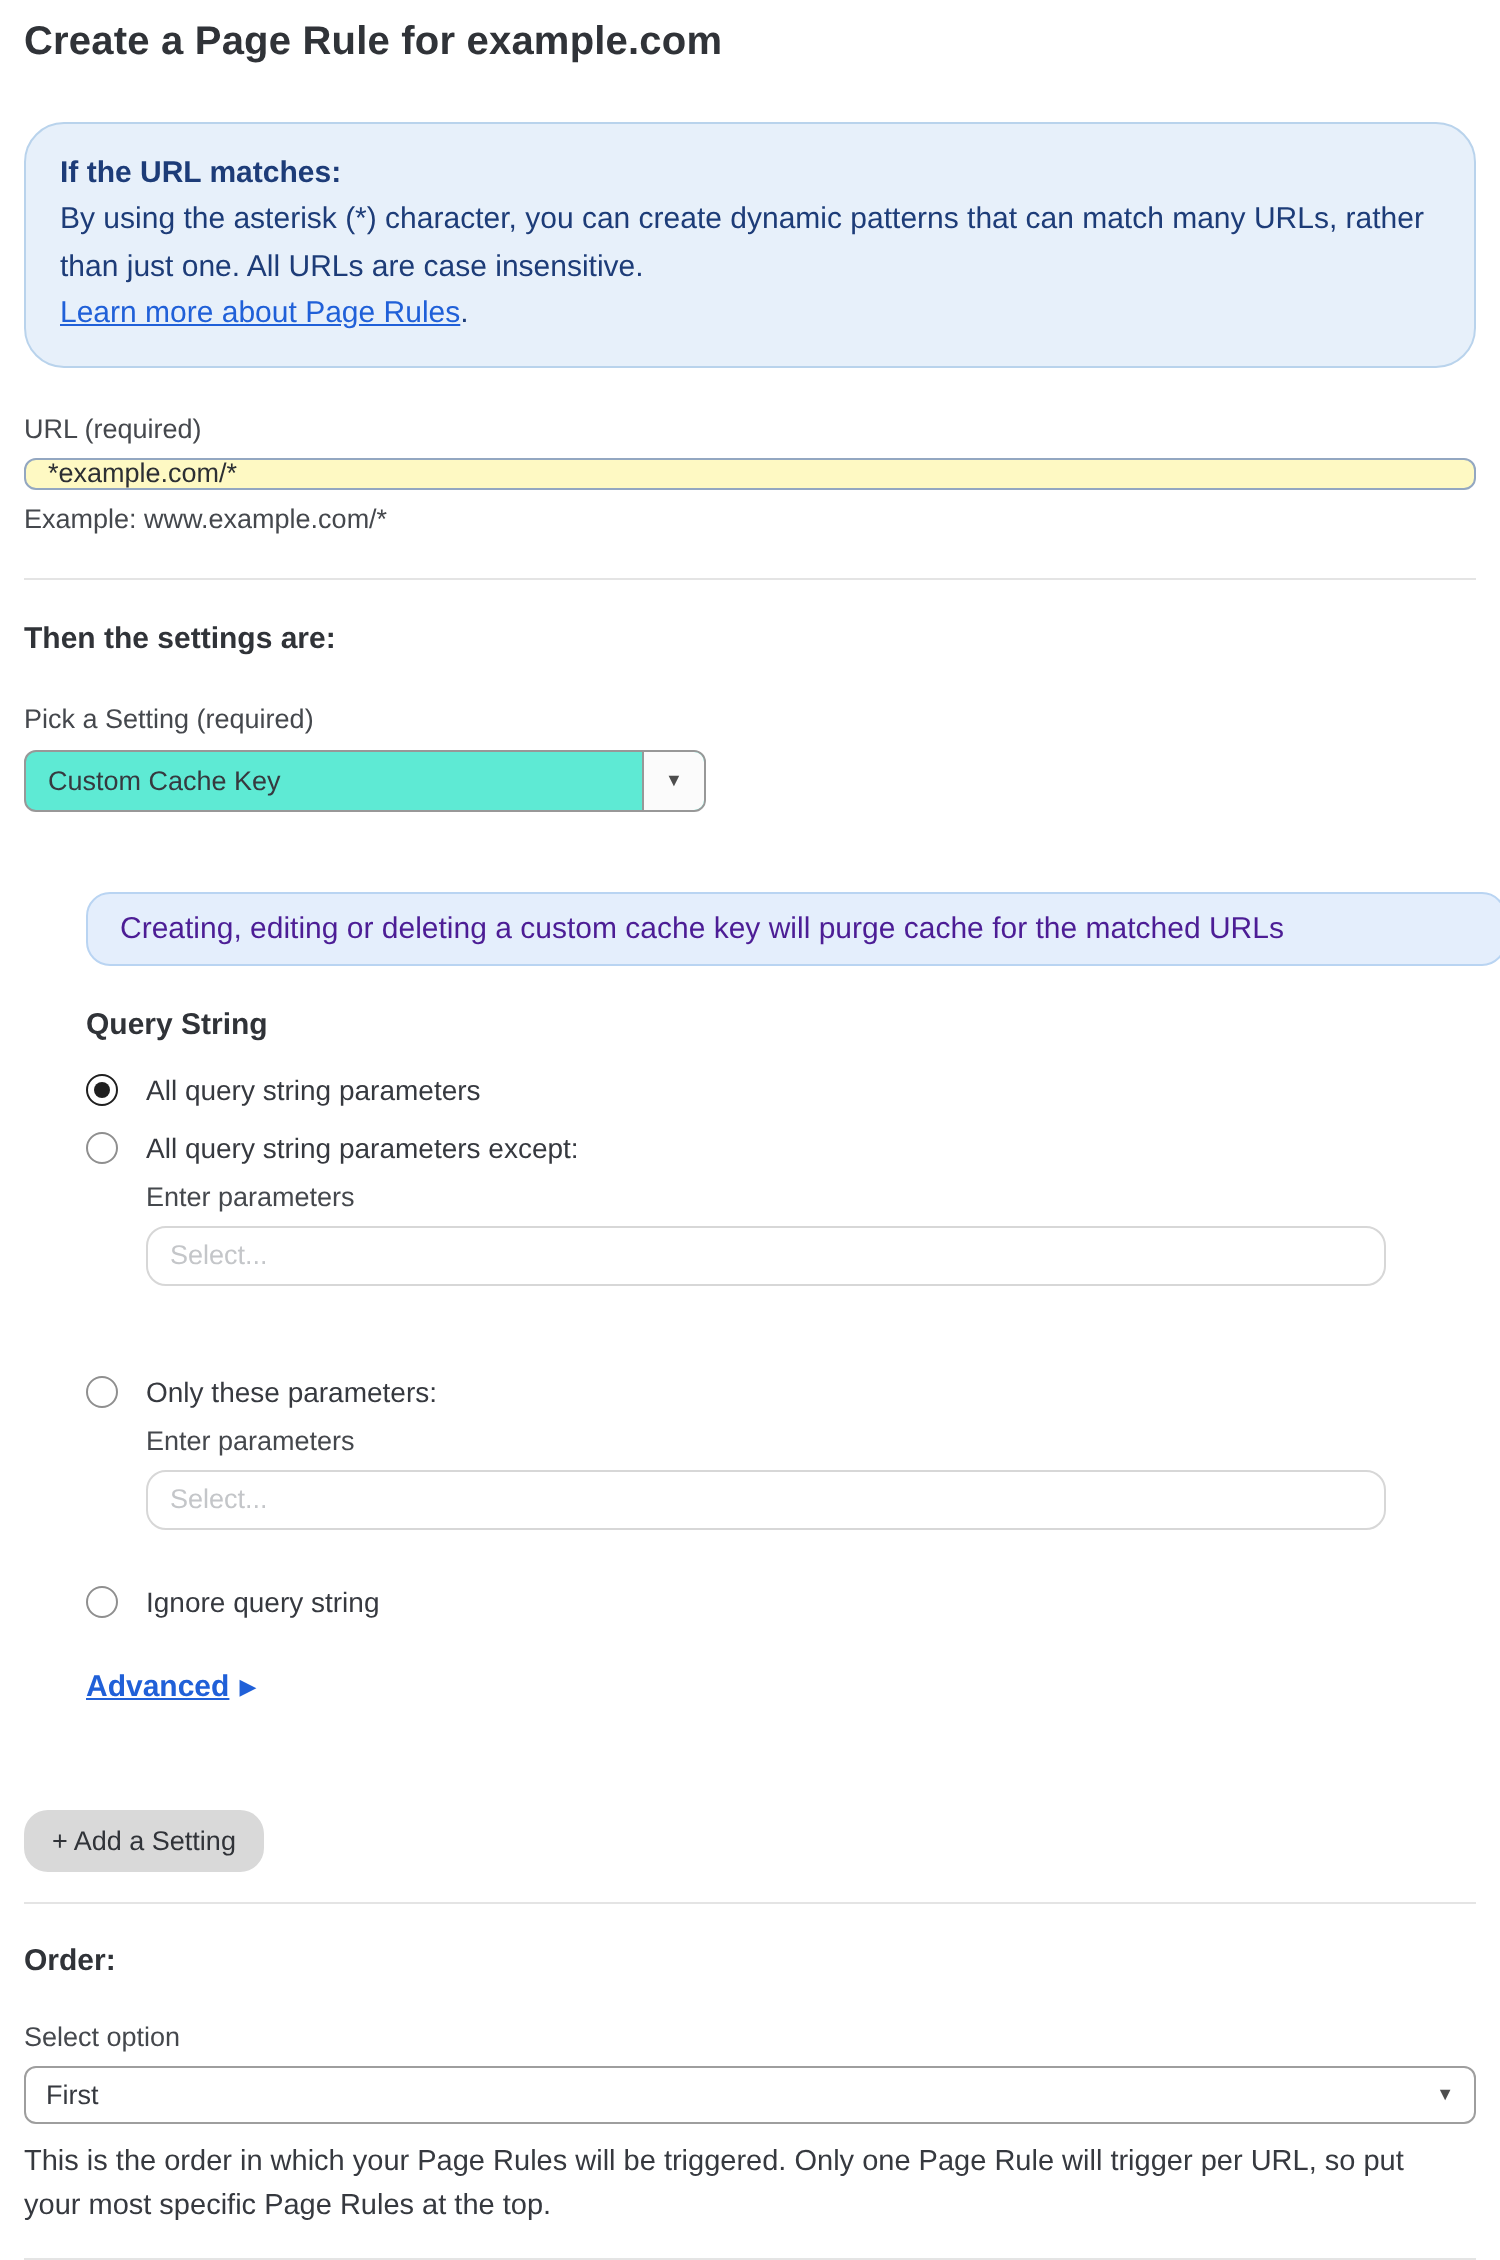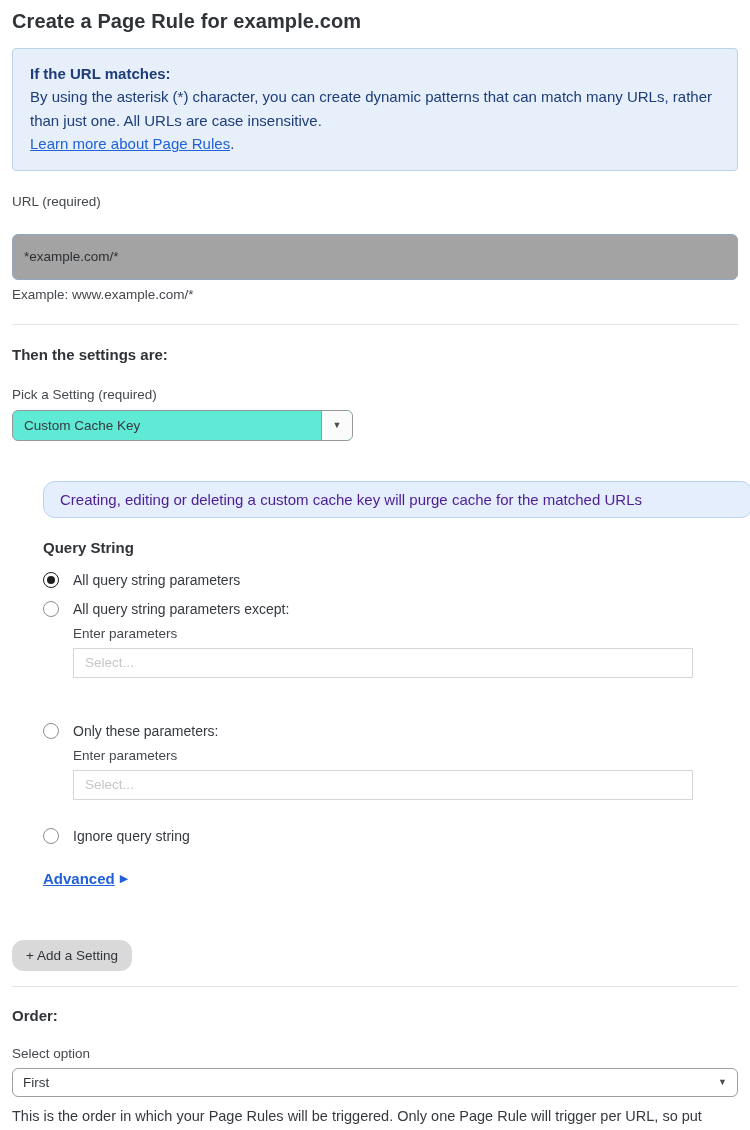--- a/index.html
+++ b/index.html
@@ -16,24 +16,24 @@
   
   .page-title {
     font-size: 20px;
     font-weight: 700;
     color: #303338;
     letter-spacing: 0.1px;
   }
 
   
   .info-box {
-    margin-top: 15px;
+    margin-top: 28px;
     background: #e7f0fa;
     border: 1px solid #b9d3ec;
-    border-radius: 4px;
+    border-radius: 20px;
     padding: 13px 17px 14px 17px;
     font-size: 15px;
     line-height: 1.56;
     color: #1d3c78;
   }
   .info-box .info-heading { font-weight: 700; }
   .link {
     color: #2060d8;
     text-decoration: underline;
     cursor: pointer;
@@ -41,23 +41,23 @@
 
   
   .field-label {
     margin-top: 23px;
     font-size: 13.5px;
     color: #45484d;
   }
   .url-input {
     display: block;
     width: 726px;
-    height: 46px;
-    margin-top: 25px;
-    background: #a3a3a3;
+    height: 16px;
+    margin-top: 7px;
+    background: #fef9c3;
     border: 1px solid #93a7c1;
     border-radius: 6px;
     padding: 0 11px;
     font-size: 13.5px;
     color: #2c2f33;
     font-family: inherit;
     outline: none;
   }
   .helper-text {
     margin-top: 7px;
@@ -162,21 +162,21 @@
   .radio-label { font-size: 14px; color: #36393f; }
 
   .sub-field { margin-left: 61px; }
   .sub-label { margin-top: 9px; font-size: 13.5px; color: #45484d; }
   .param-input {
     display: block;
     width: 620px;
     height: 30px;
     margin-top: 7px;
     border: 1px solid #d7d7d7;
-    border-radius: 0;
+    border-radius: 10px;
     padding: 0 11px;
     font-size: 13.5px;
     color: #2c2f33;
     font-family: inherit;
     outline: none;
     background: #ffffff;
   }
   .param-input::placeholder { color: #c4c6c9; }
 
   

